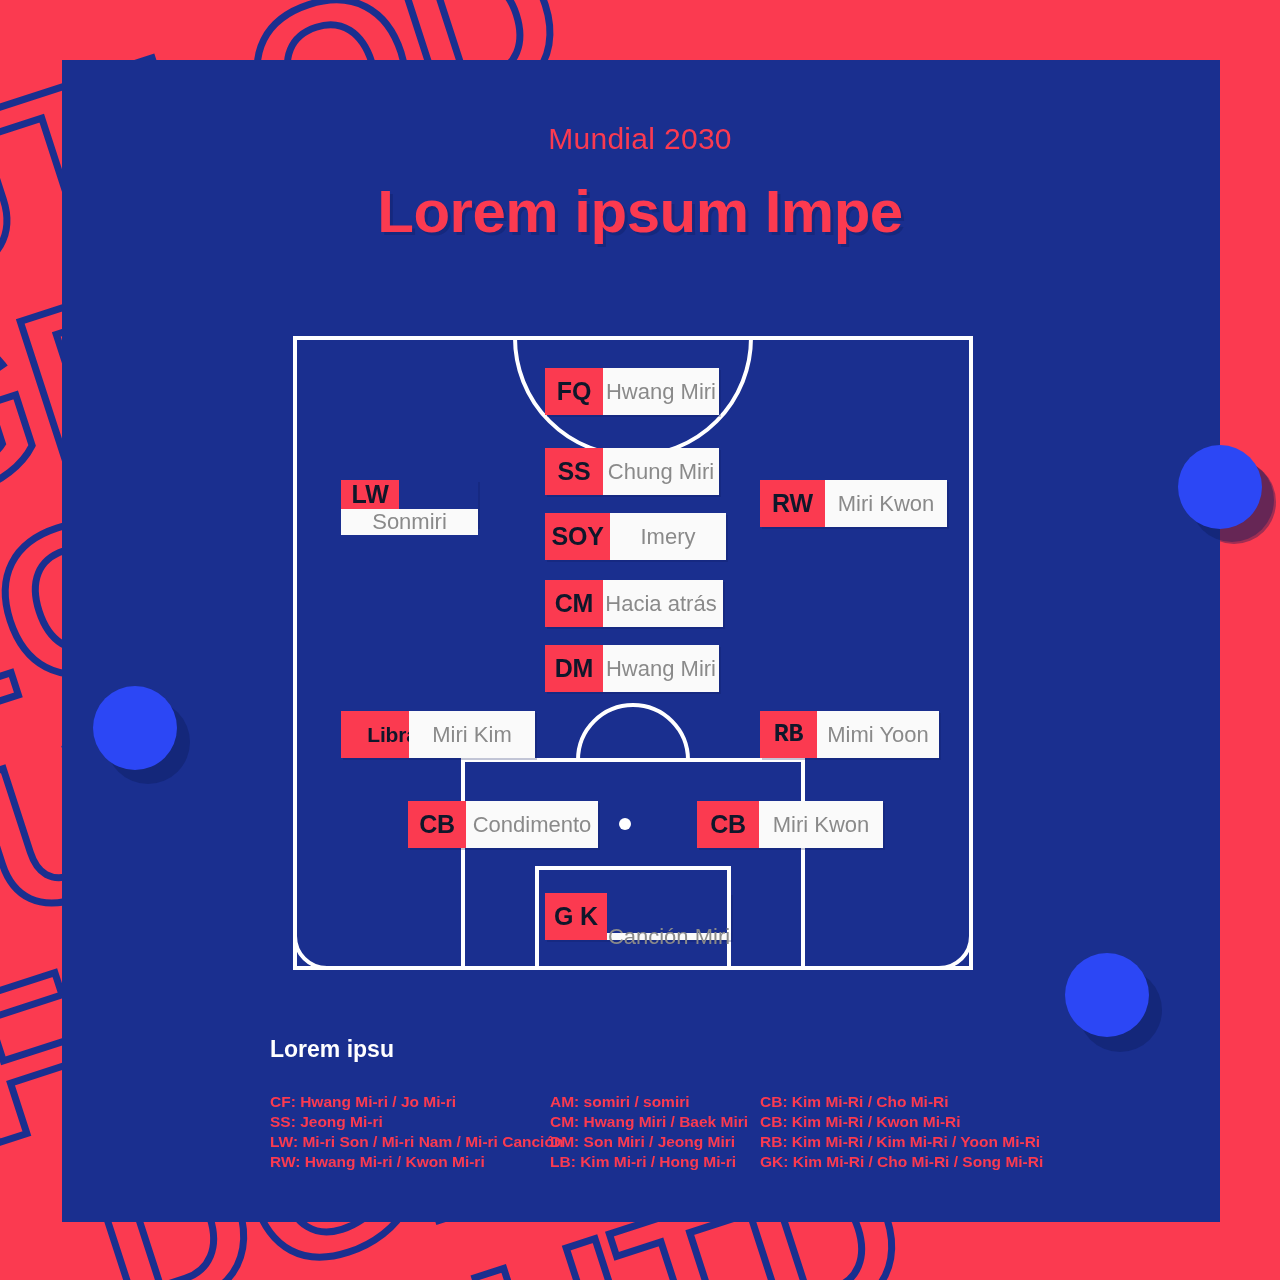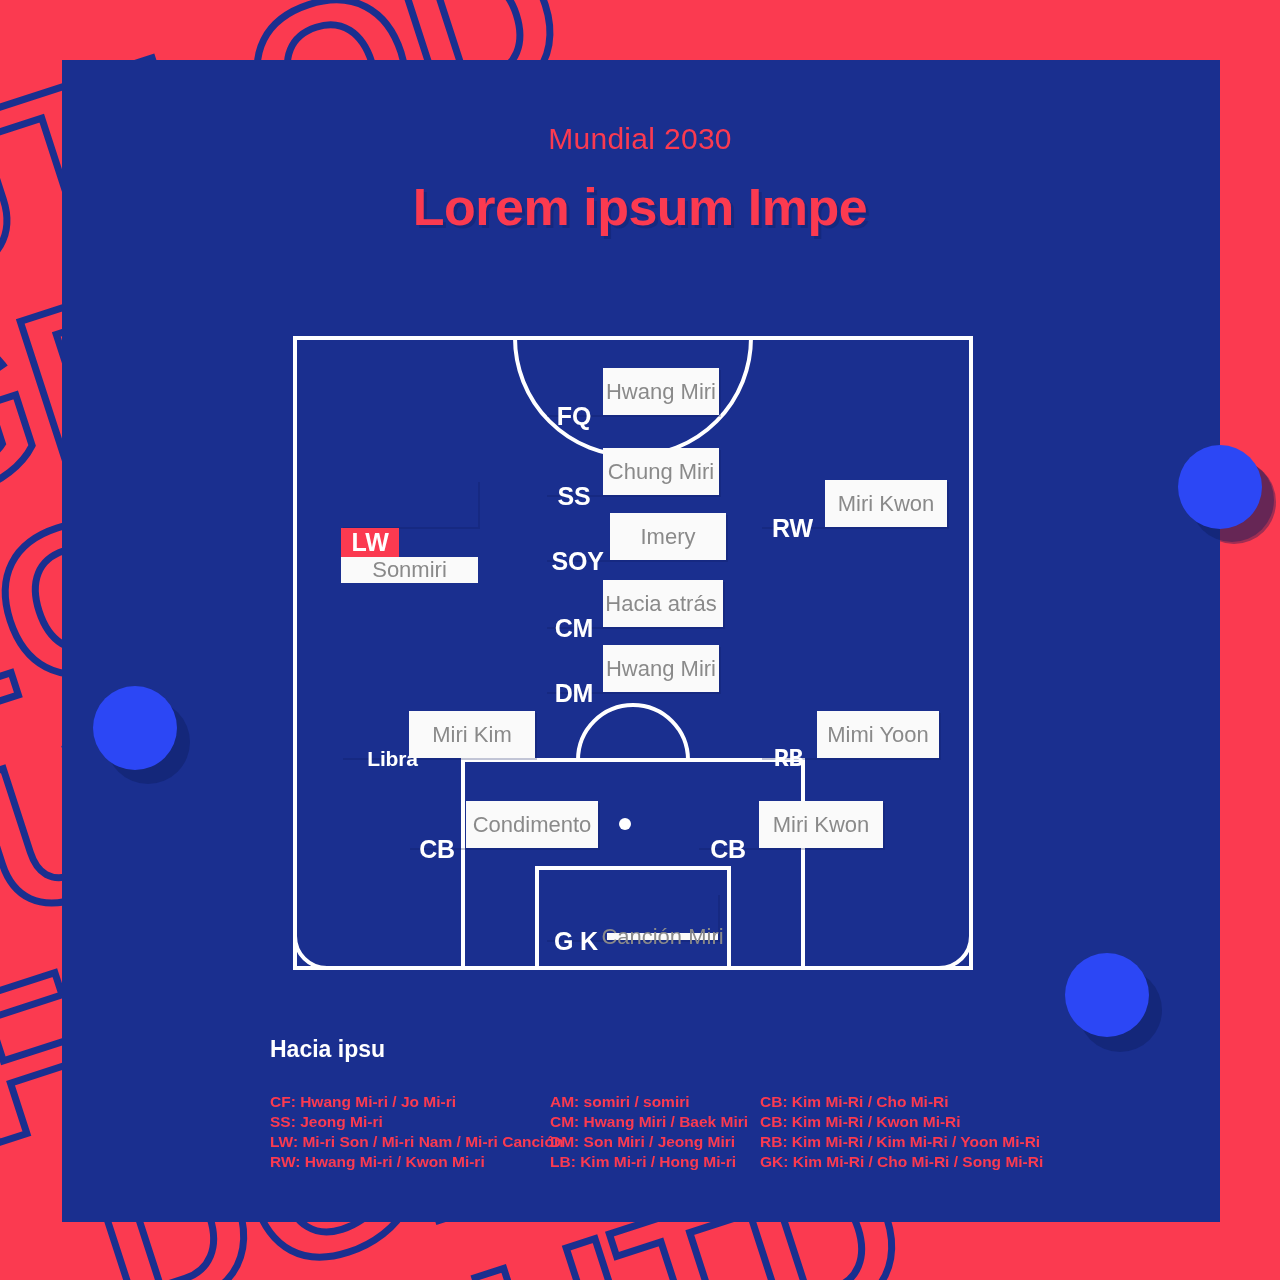--- a/index.html
+++ b/index.html
@@ -62,21 +62,21 @@
     letter-spacing: 0.3px;
   }
 
   #main-title {
     position: absolute;
     left: 0;
     top: 180px;
     width: 1280px;
     text-align: center;
     color: #FB3A50;
-    font-size: 52px;
+    font-size: 60px;
     font-weight: 700;
     letter-spacing: -0.5px;
     line-height: 1.05;
     text-shadow: 3px 3px 0 rgba(10, 25, 90, 0.30);
   }
 
   
   #pitch {
     position: absolute;
     left: 293px;
@@ -89,31 +89,30 @@
   
   .player-card {
     position: absolute;
     display: flex;
     align-items: stretch;
     height: 47px;
     box-shadow: 2px 2px 0 rgba(10, 25, 90, 0.25);
   }
   .player-pos {
     background: #FB3A50;
-    color: #ffffff;
+    color: #0f172a;
     font-weight: 700;
     font-size: 25px;
     display: flex;
     align-items: center;
     justify-content: center;
     padding: 0 9px;
     min-width: 40px;
     box-sizing: border-box;
     letter-spacing: -0.2px;
-    margin-top: 48px;
   }
   .player-pos.small {
     font-size: 21px;
     padding-left: 44px;
   }
   .player-name {
     background: #FAFAFA;
     color: #8A8A8A;
     font-size: 22px;
     display: flex;
@@ -245,26 +244,26 @@
         <div class="player-card" style="left: 115px; top: 465px;">
           <div class="player-pos" style="width: 58px;">CB</div>
           <div class="player-name" style="width: 132px;">Condimento</div>
         </div>
         <div class="player-card" style="left: 404px; top: 465px;">
           <div class="player-pos" style="width: 62px;">CB</div>
           <div class="player-name" style="width: 124px;">Miri Kwon</div>
         </div>
         <div class="player-card" style="left: 252px; top: 557px;">
           <div class="player-pos" style="width: 62px;">G K</div>
-          <div class="player-name" style="width: 111px; margin-top: 40px;">Canción Miri</div>
+          <div class="player-name" style="width: 124px; margin-top: 40px;">Canción Miri</div>
         </div>
       </div>
   </div>
 
-  <div id="legend-title">Hacia ipsu</div>
+  <div id="legend-title">Lorem ipsu</div>
   <div class="legend-col" id="legend-col-1">
       <div>CF: Hwang Mi-ri / Jo Mi-ri</div>
       <div>SS: Jeong Mi-ri</div>
       <div>LW: Mi-ri Son / Mi-ri Nam / Mi-ri Canción</div>
       <div>RW: Hwang Mi-ri / Kwon Mi-ri</div>
     </div>
   <div class="legend-col" id="legend-col-2">
       <div>AM: somiri / somiri</div>
       <div>CM: Hwang Miri / Baek Miri</div>
       <div>DM: Son Miri / Jeong Miri</div>

